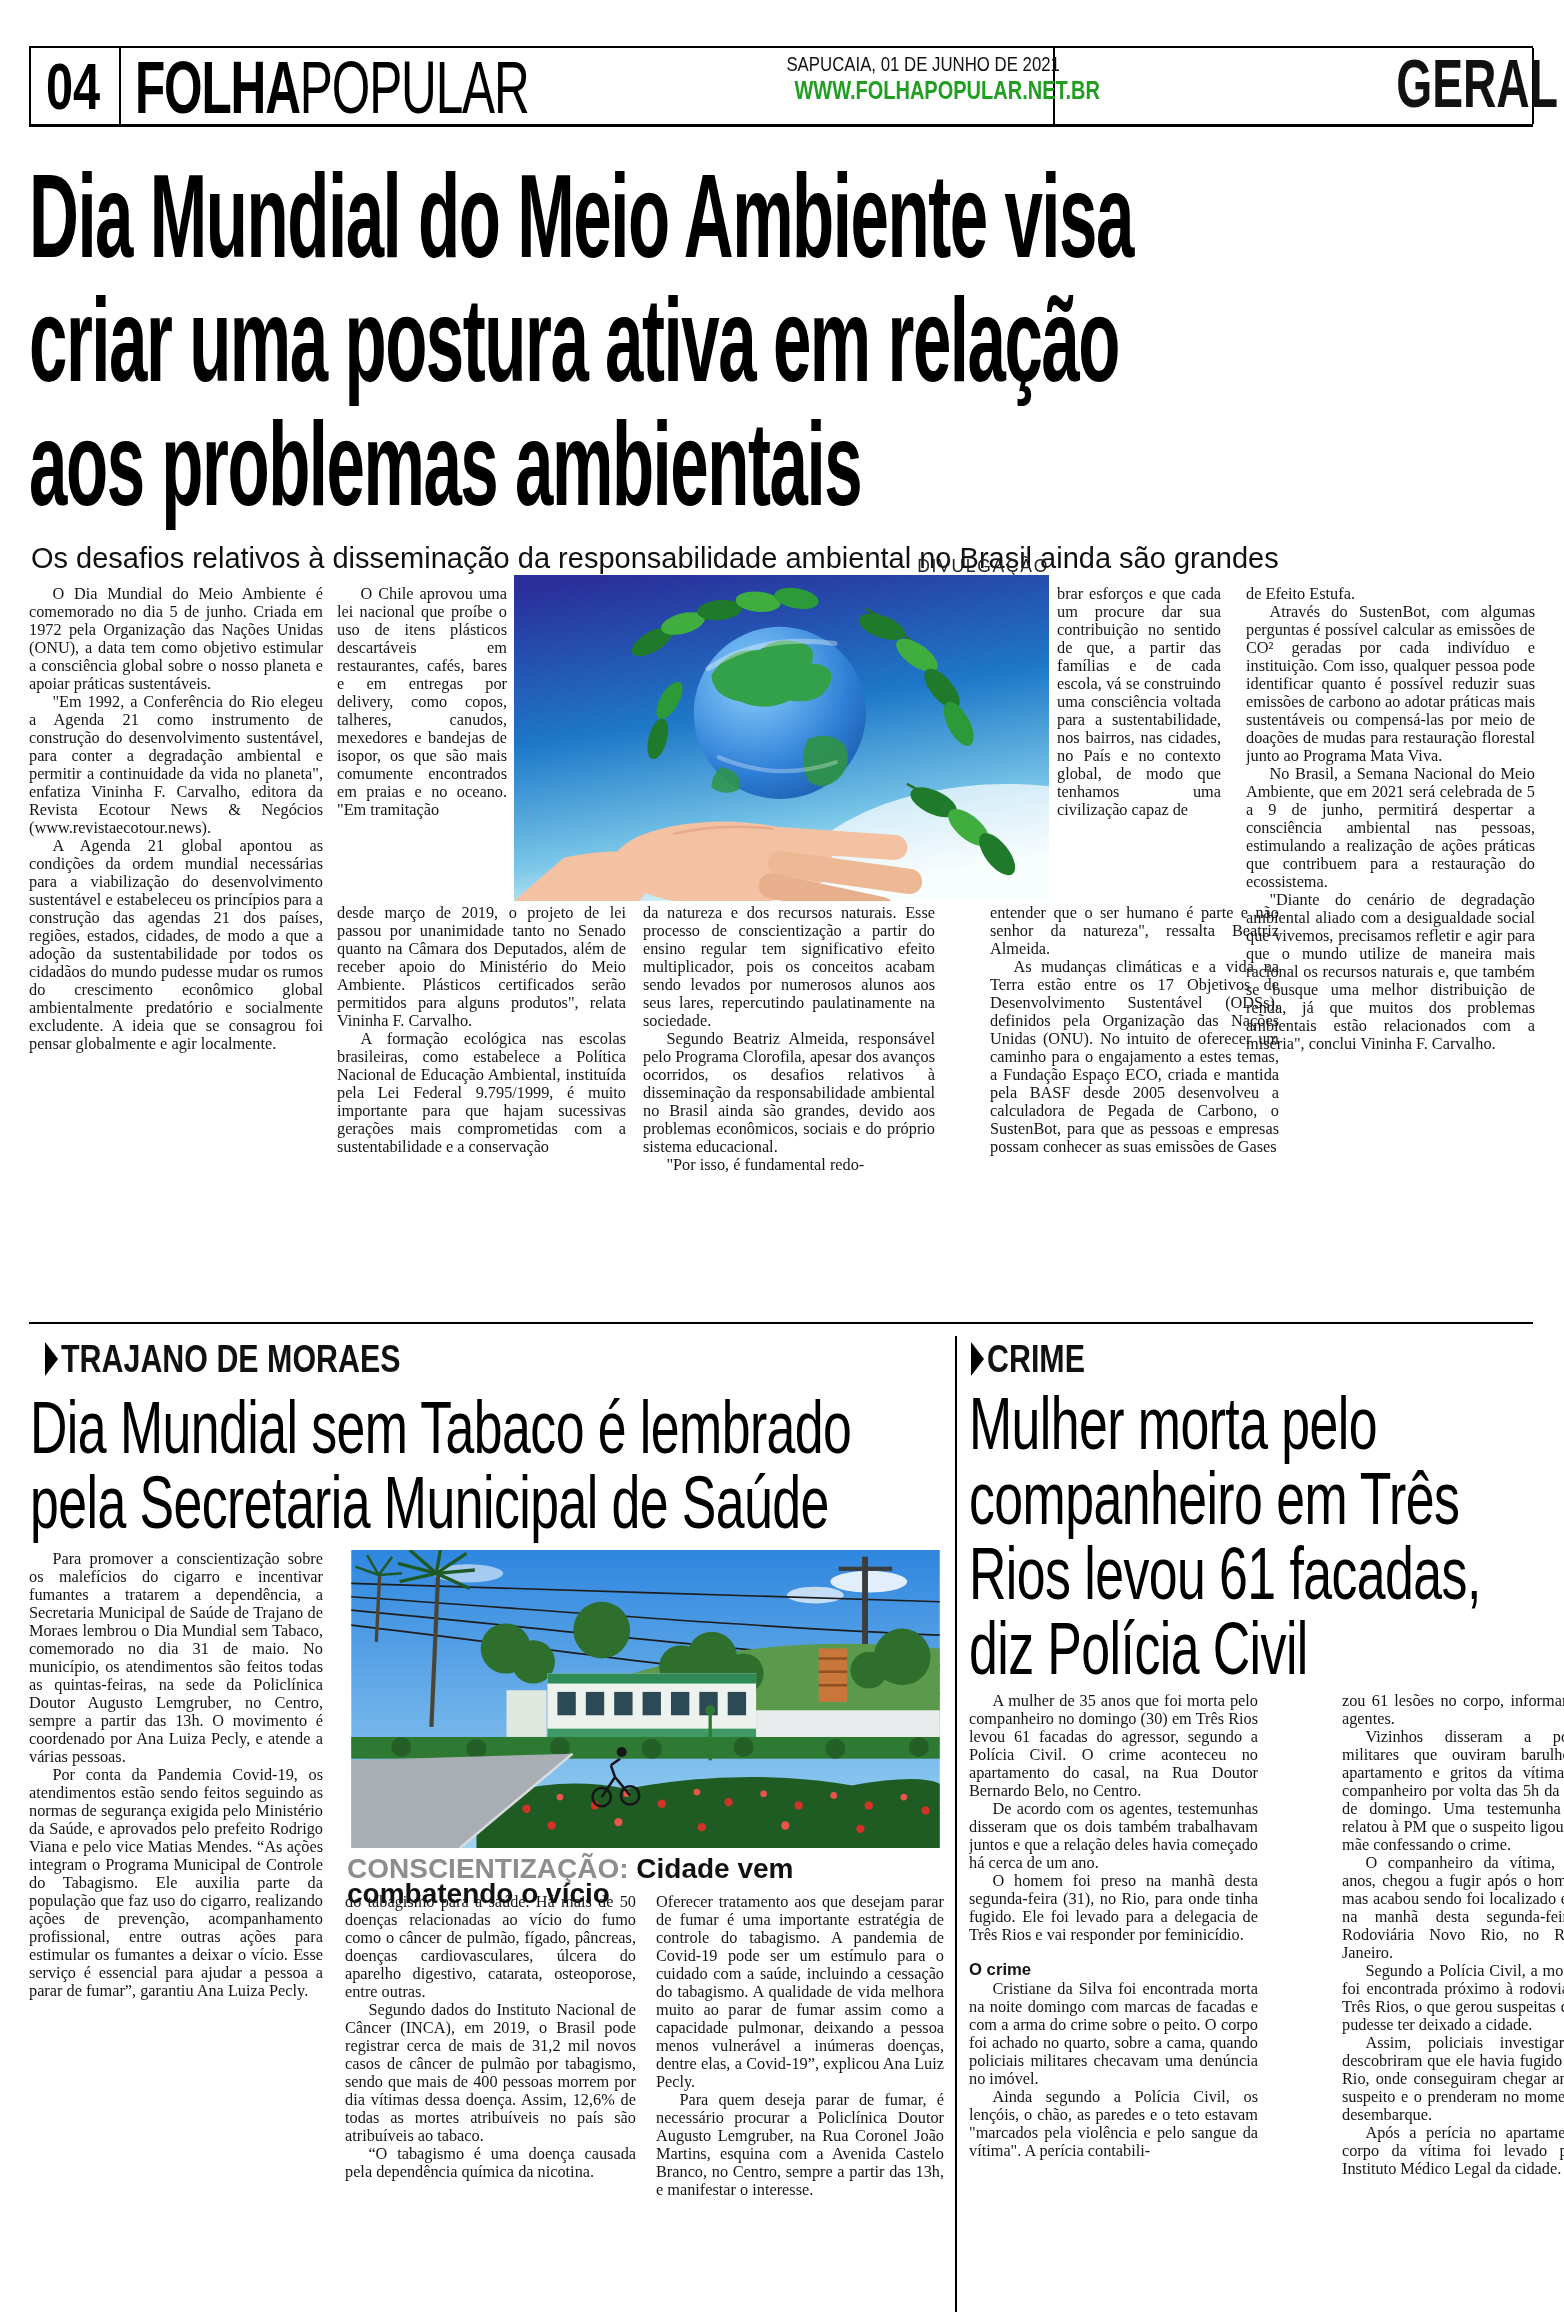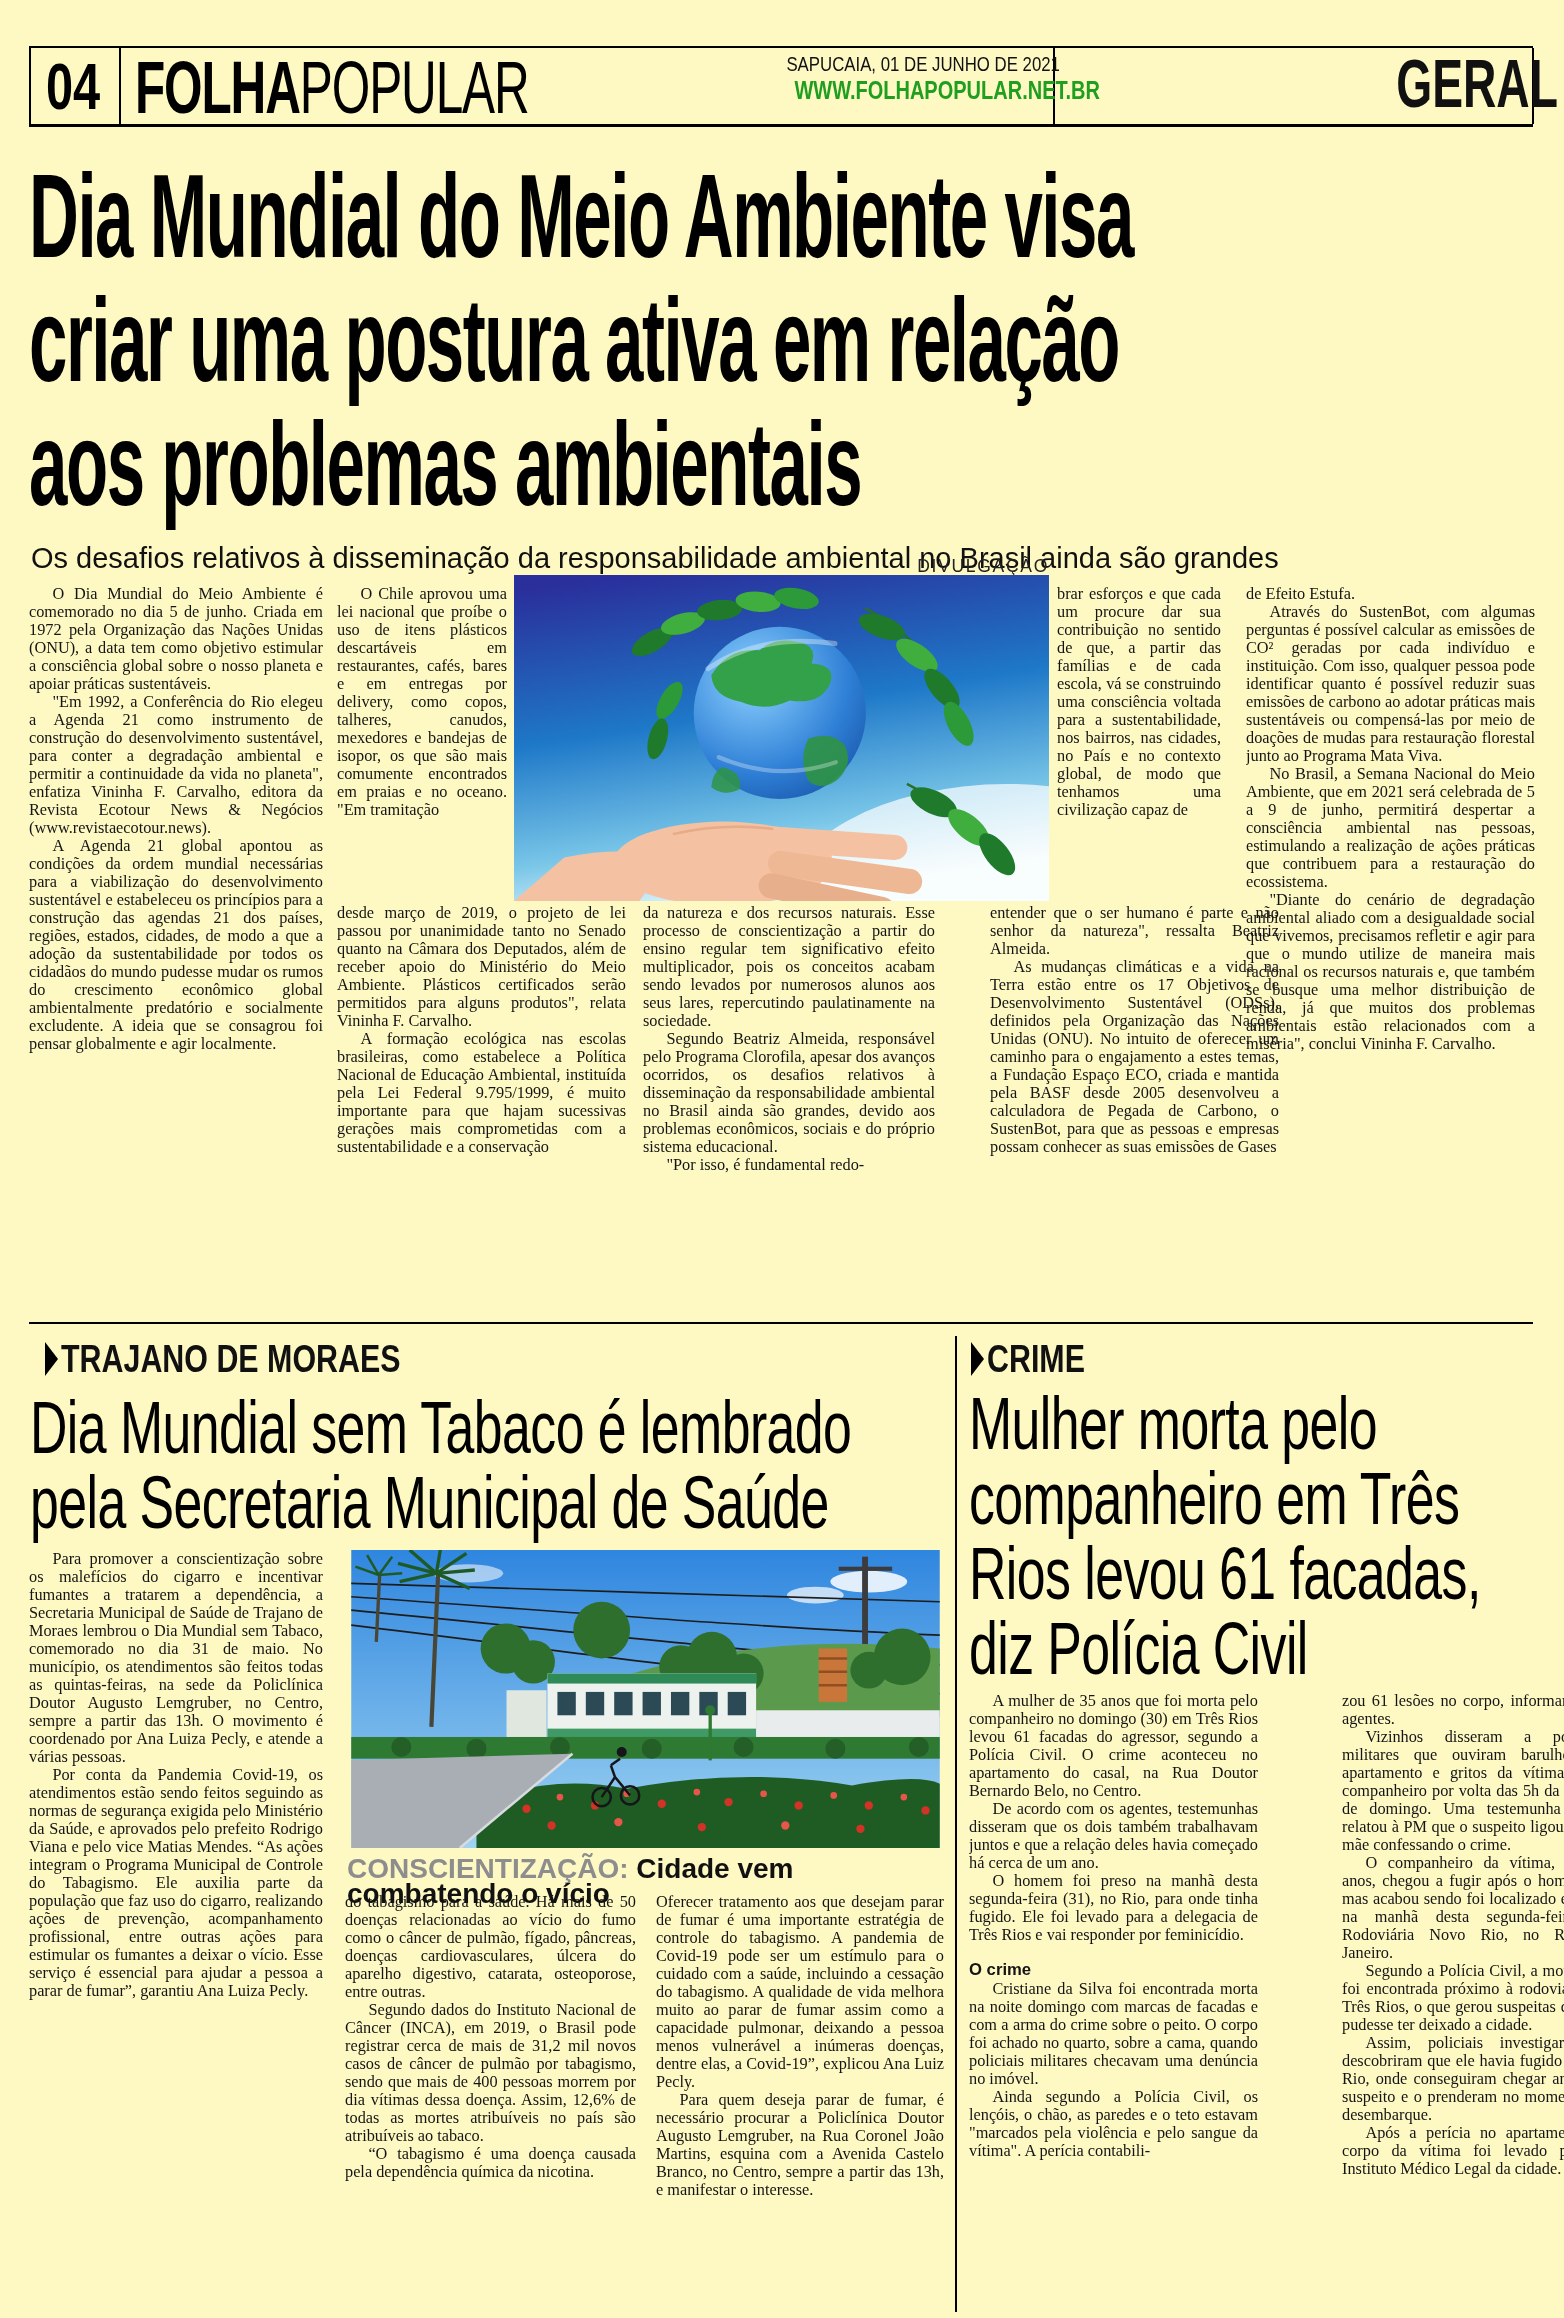--- a/index.html
+++ b/index.html
@@ -1,16 +1,16 @@
 <!DOCTYPE html>
 <html lang="pt" style="font-size:13.4px"><head>
 <meta charset="utf-8">
 <style>
   html,body{margin:0;padding:0;background:#888;}
-  .page{position:relative;width:1564px;height:2319px;background:#fef9c3;overflow:hidden;
+  .page{position:relative;width:1564px;height:2319px;background:#ffffff;overflow:hidden;
         font-family:"Liberation Sans",sans-serif;color:#111;}
   .abs{position:absolute;}
   .rule{background:#000;}
   
   .scaleX{display:inline-block;transform-origin:0 0;white-space:pre-line;width:max-content;color:#000;}
   .scaleXR{display:inline-block;transform-origin:100% 0;white-space:pre-line;width:max-content;}
   .pnum{font-weight:bold;font-size:65px;line-height:67px;transform:scaleX(.75);}
   .mast{font-size:75px;line-height:75px;transform:scaleX(.66);white-space:nowrap;letter-spacing:-1.7px;}
   .m-bold{font-weight:bold;}
   .m-light{font-weight:normal;}

